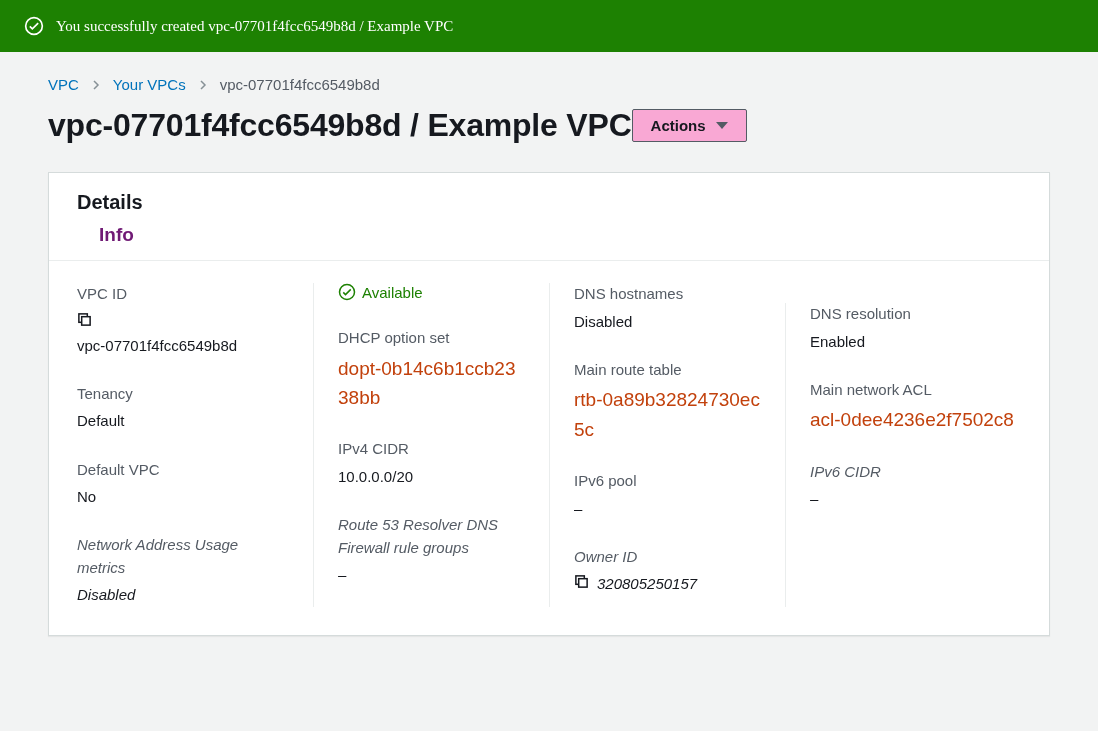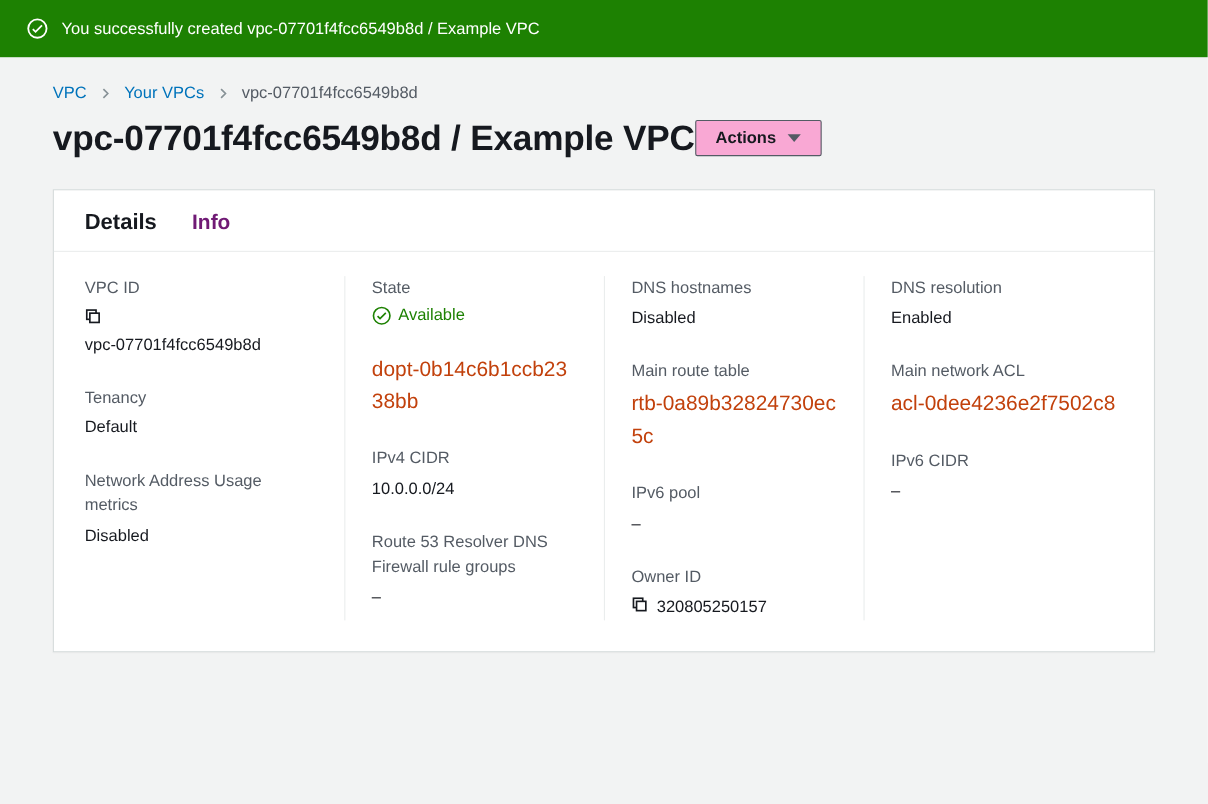--- a/index.html
+++ b/index.html
@@ -1,52 +1,52 @@
 <!DOCTYPE html>
 <html><head>
   <meta charset="utf-8">
   <style>
     * { margin: 0; padding: 0; box-sizing: border-box; }
     body { font-family: "Amazon Ember", "Helvetica Neue", Arial, sans-serif; background: #f2f3f3; color: #16191f; font-size: 14px; }
 
     
     .banner { background: #1d8102; color: #fff; display: flex; align-items: center; padding: 16px 24px; gap: 12px; }
     .banner svg { stroke: #fff; fill: none; }
-    .banner-text { font-size: 15px; }
+    .banner-text { font-size: 15px; font-family: Liberation Serif, serif; }
 
     
     .page { padding: 24px 48px; max-width: 1098px; }
 
     
     .breadcrumb { display: flex; align-items: center; gap: 12px; margin-bottom: 14px; font-size: 15px; }
     .breadcrumb a { color: #0073bb; text-decoration: none; cursor: pointer; }
     .breadcrumb .crumb-current { color: #545b64; }
     .breadcrumb .chev { color: #879196; display: inline-flex; }
 
     
     .title-row { display: flex; align-items: center; margin-bottom: 28px; }
     .title { font-size: 32px; font-weight: 700; letter-spacing: -0.2px; }
     .actions-btn { background: #f9a8d4; border: 1px solid #545b64; padding: 7px 18px; font-size: 15px; font-weight: 700; cursor: pointer; display: inline-flex; align-items: center; gap: 10px; color: #16191f; border-radius: 2px; }
     .actions-btn .caret { width: 0; height: 0; border-left: 6px solid transparent; border-right: 6px solid transparent; border-top: 7px solid #545b64; }
 
     
     .panel { background: #fff; border: 1px solid #d5dbdb; box-shadow: 0 1px 1px rgba(0,0,0,0.05); }
-    .panel-header { padding: 18px 28px 14px; border-bottom: 1px solid #eaeded; display: flex; align-items: baseline; gap: 10px; }
+    .panel-header { padding: 18px 28px 14px; border-bottom: 1px solid #eaeded; display: flex; align-items: baseline; gap: 10px; flex-direction: column; }
     .panel-title { font-size: 20px; font-weight: 700; }
     .info-link { color: #701a75; font-size: 19px; font-weight: 700; cursor: pointer; padding-left: 22px; }
 
     .panel-body { padding: 22px 28px 28px; }
     .grid { display: grid; grid-template-columns: repeat(4, 1fr); gap: 0; }
     .col { padding-right: 24px; padding-left: 24px; }
     .col:first-child { padding-left: 0; }
-    .col:last-child { padding-right: 0; }
+    .col:last-child { padding-right: 0; margin-top: 20px; }
     .col + .col { border-left: 1px solid #eaeded; }
 
     .field { margin-bottom: 26px; }
-    .field:last-child { margin-bottom: 0; }
+    .field:last-child { margin-bottom: 0; font-style: italic; }
     .field-label { color: #545b64; font-size: 15px; line-height: 1.5; margin-bottom: 4px; }
     .field-value { font-size: 15px; line-height: 1.55; word-break: break-all; }
     .field-link { color: #c2410c; text-decoration: none; cursor: pointer; word-break: break-all; font-size: 19px; line-height: 1.55; display: block; }
     .with-icon { display: flex; align-items: flex-start; gap: 8px; }
     .with-icon-col { display: flex; flex-direction: column; align-items: flex-start; gap: 4px; }
     .copy-icon { flex-shrink: 0; cursor: pointer; margin-top: 2px; }
     .status-row { display: flex; align-items: center; gap: 6px; }
     .status-available { color: #1d8102; font-size: 15px; }
     .check-circle { stroke: #1d8102; fill: none; }
   </style>
@@ -106,42 +106,46 @@
                   </svg>
               </span>
               <span class="field-value">vpc-07701f4fcc6549b8d</span>
             </div>
           </div>
           <div class="field">
             <div class="field-label">Tenancy</div>
             <div class="field-value">Default</div>
           </div>
           <div class="field">
+            <div class="field-label">Default VPC</div>
+            <div class="field-value">No</div>
+          </div>
+          <div class="field">
             <div class="field-label">Network Address Usage metrics</div>
             <div class="field-value">Disabled</div>
           </div>
         </div>
 
         <div class="col">
           <div class="field">
-            <div class="field-label">State</div>
             <div class="status-row">
               <svg class="check-circle" width="18" height="18" viewBox="0 0 24 24" stroke-width="2">
                   <circle cx="12" cy="12" r="10"></circle>
                   <path d="M7 12.5l3 3 7-7"></path>
                 </svg>
               <span class="status-available">Available</span>
             </div>
           </div>
           <div class="field">
+            <div class="field-label">DHCP option set</div>
             <a class="field-link">dopt-0b14c6b1ccb2338bb</a>
           </div>
           <div class="field">
             <div class="field-label">IPv4 CIDR</div>
-            <div class="field-value">10.0.0.0/24</div>
+            <div class="field-value">10.0.0.0/20</div>
           </div>
           <div class="field">
             <div class="field-label">Route 53 Resolver DNS Firewall rule groups</div>
             <div class="field-value">–</div>
           </div>
         </div>
 
         <div class="col">
           <div class="field">
             <div class="field-label">DNS hostnames</div>

